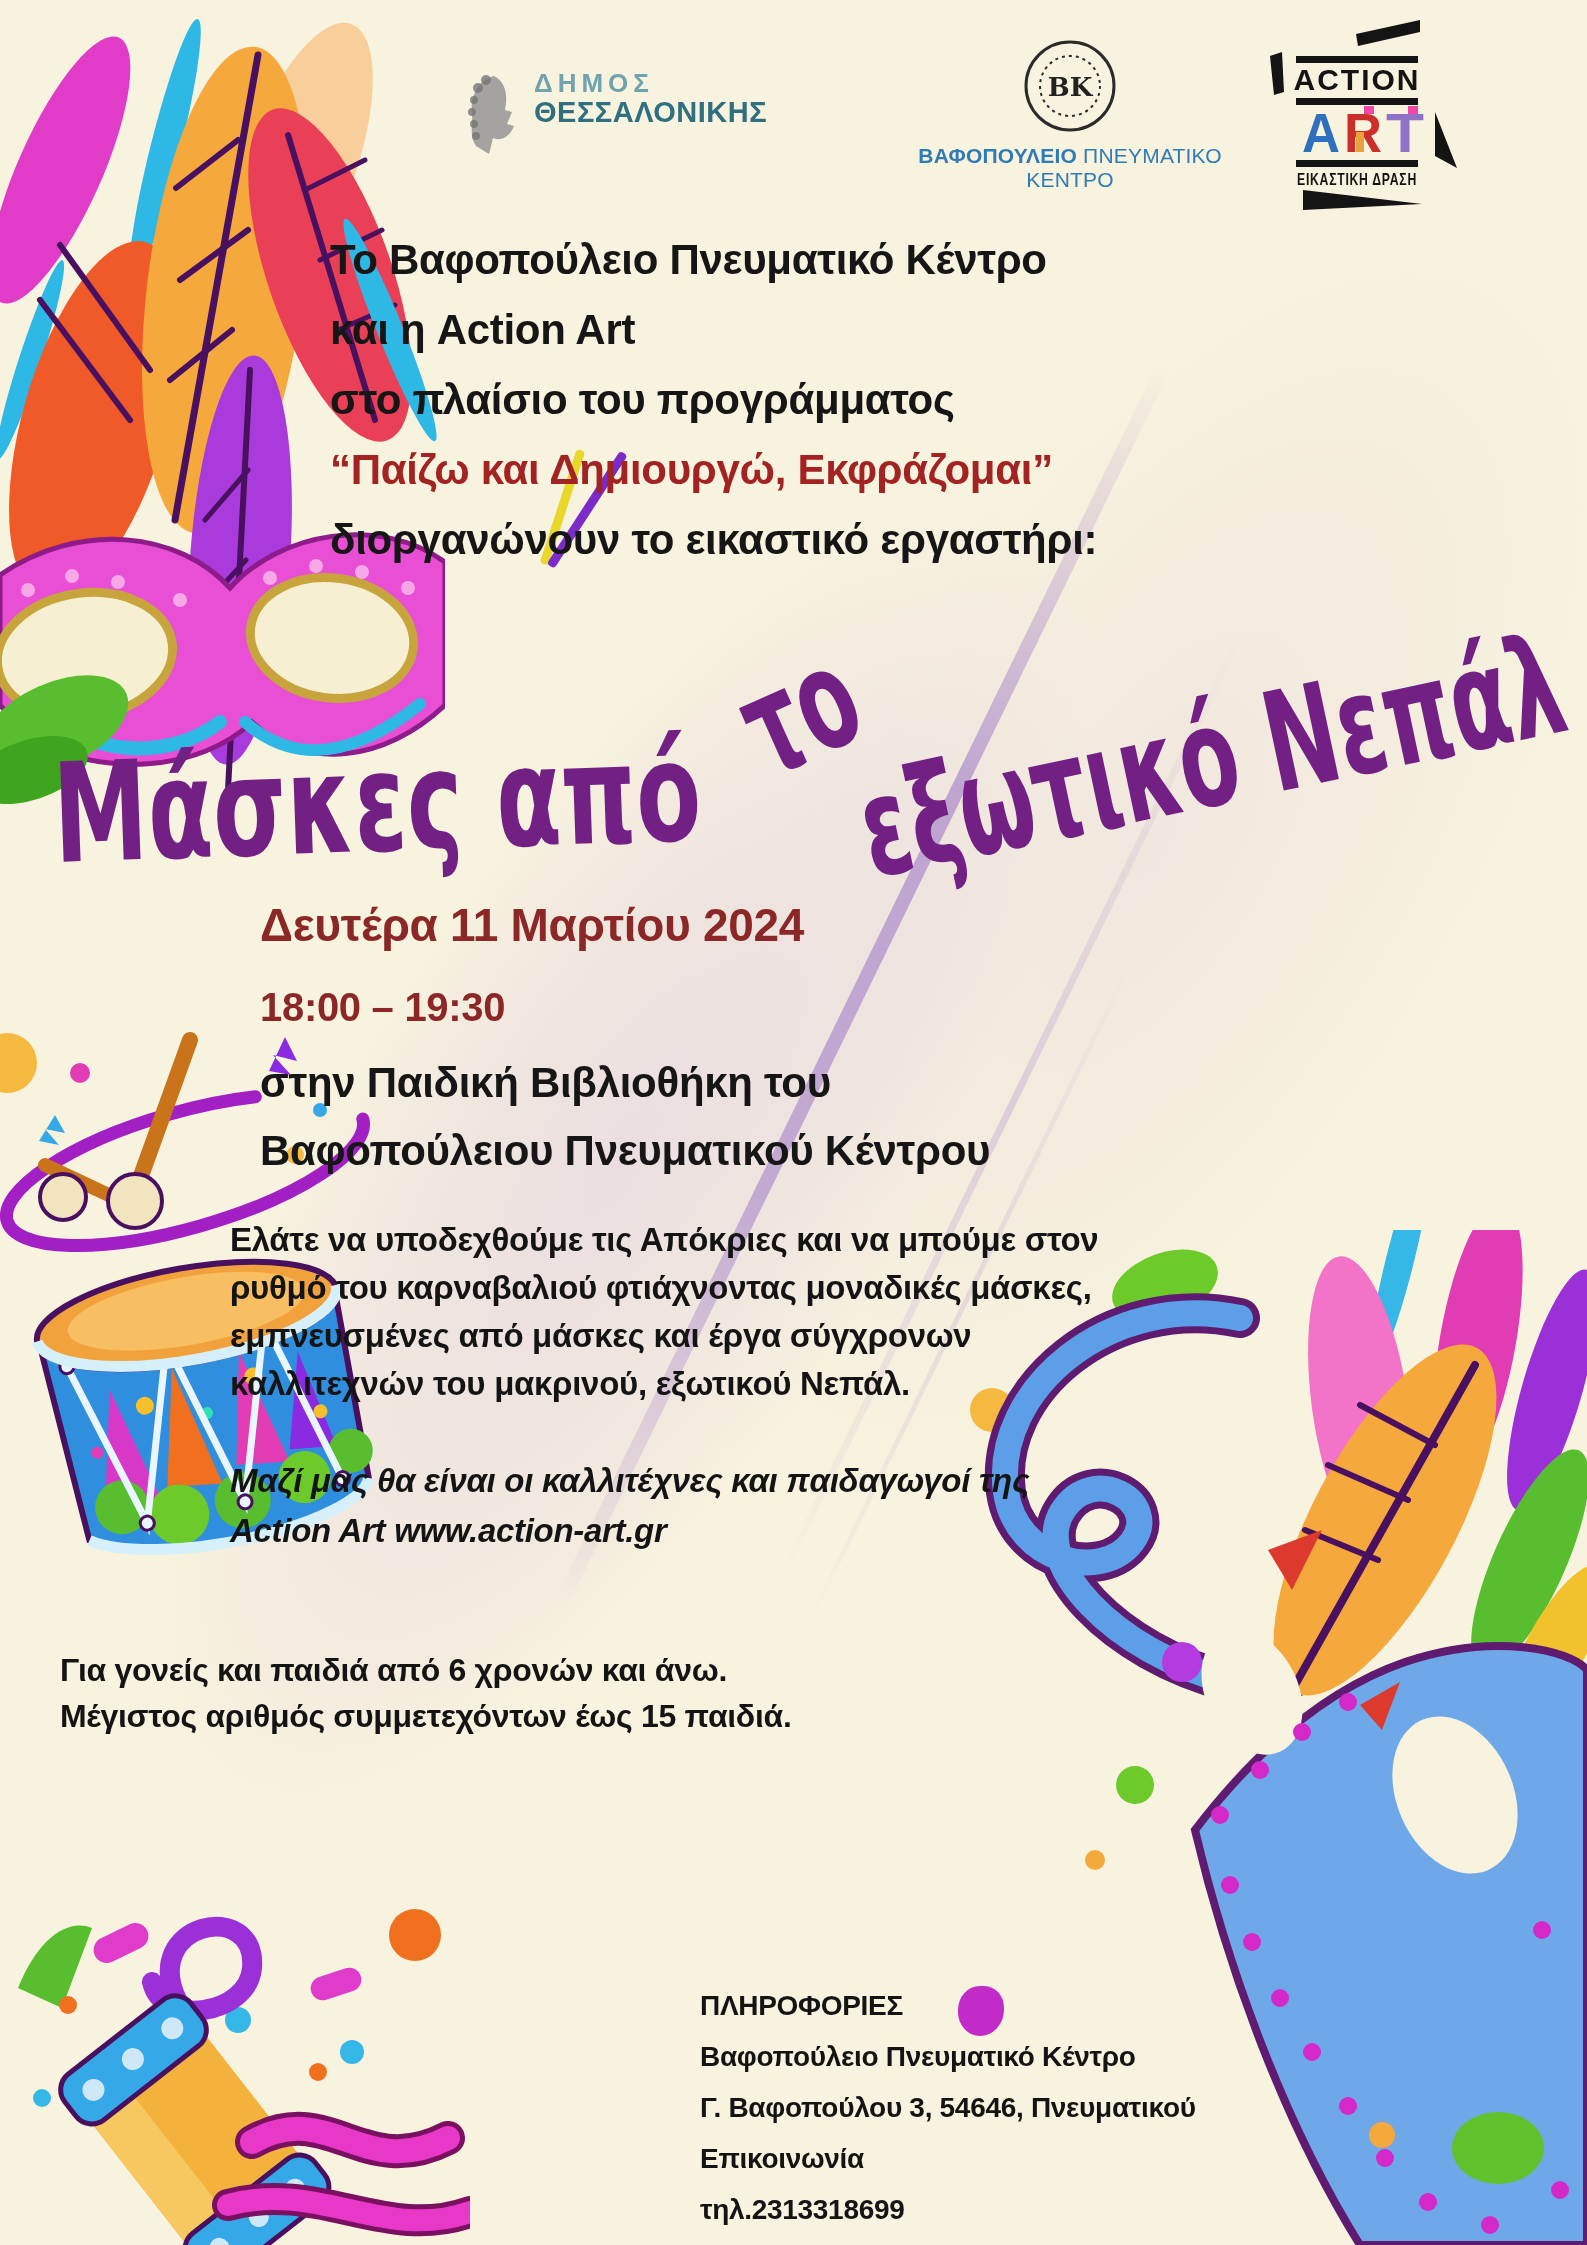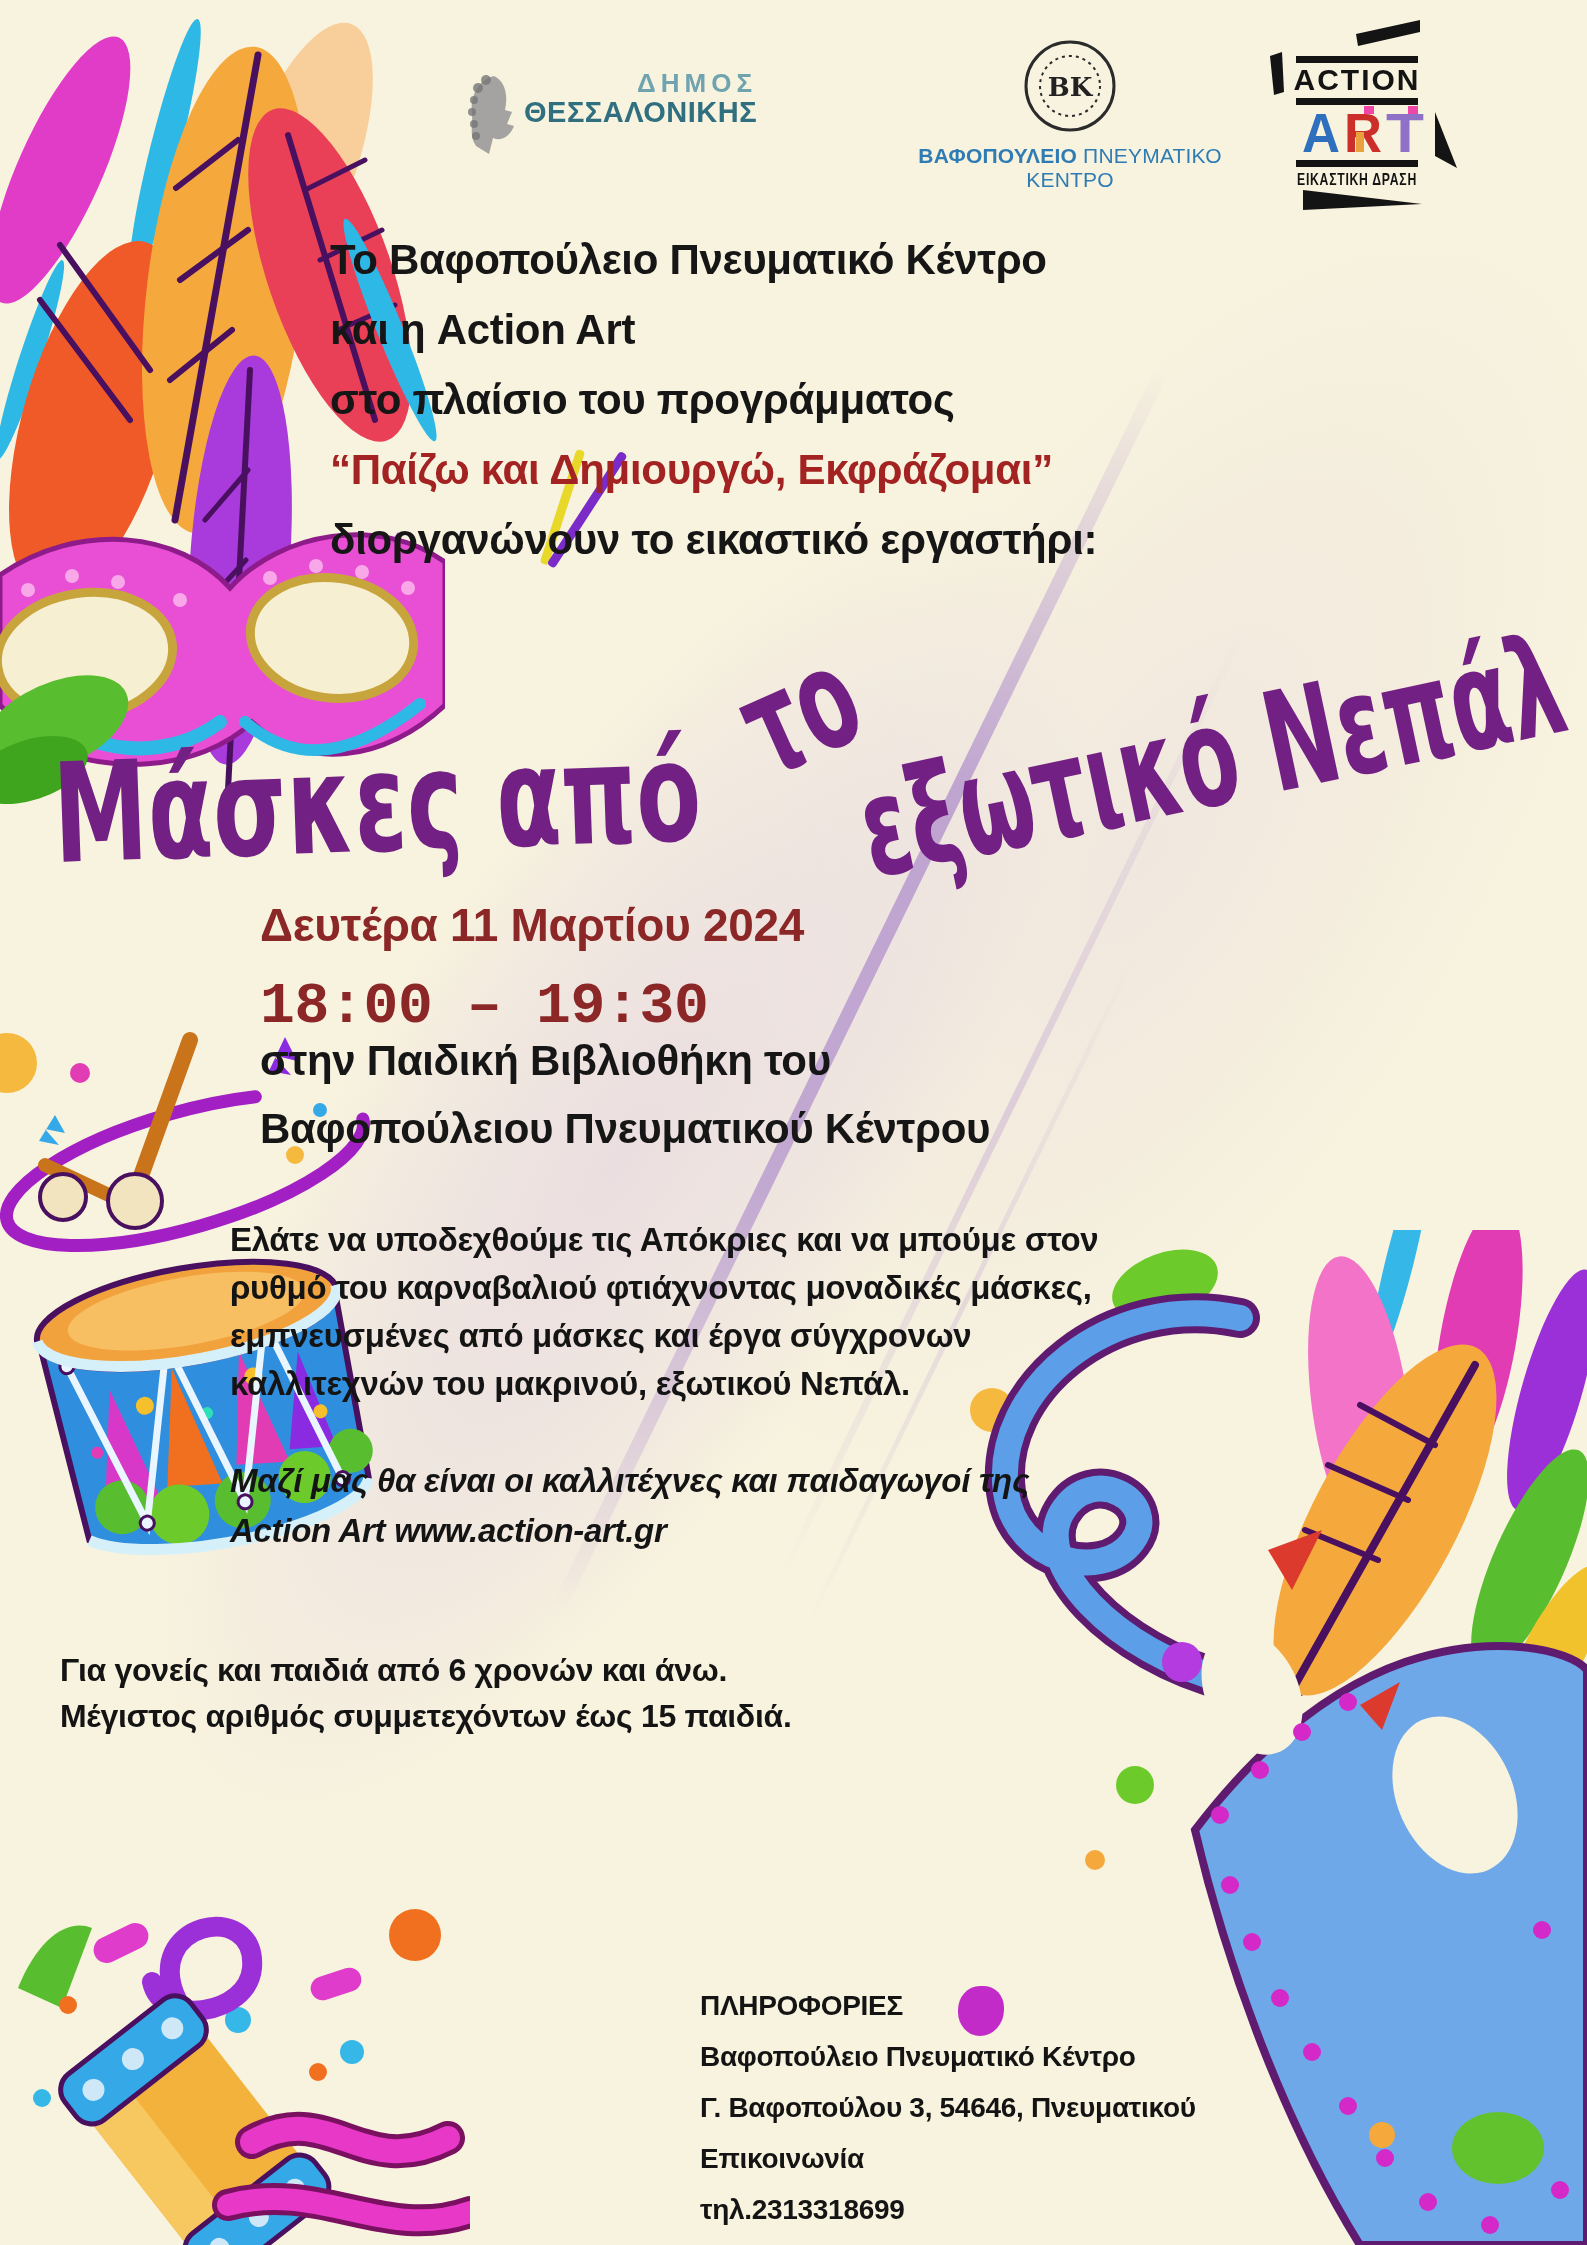--- a/index.html
+++ b/index.html
@@ -5,32 +5,32 @@
   html,body{margin:0;padding:0;background:#d8d4c8;}
   #poster{position:relative;width:1587px;height:2245px;overflow:hidden;
     background:#F8F3DE;font-family:"Liberation Sans","DejaVu Sans",sans-serif;font-weight:bold;}
   .abs{position:absolute;}
   .ctr{}
   .ln{letter-spacing:-0.3px;}
   
   .glow{pointer-events:none;}
   
   #muni{left:462px;top:70px;display:flex;align-items:flex-start;}
-  #muni .txt{margin-left:0;line-height:1.04;text-align:right;}
+  #muni .txt{margin-left:10px;line-height:1.04;}
   .muni1{font-size:26px;letter-spacing:5px;color:#6FA3B0;}
   .muni2{font-size:29px;letter-spacing:0.5px;color:#2F6F80;}
   #vafo{left:880px;top:38px;width:380px;text-align:center;}
   .vafo-label{margin-top:6px;font-size:21px;color:#2F7CB4;letter-spacing:0.2px;}
   .vafo-label .rest{font-weight:normal;}
   
   #intro{left:330px;top:225px;width:900px;font-size:42px;line-height:70px;color:#161616;}
   .intro-red{color:#A32222;}
   #schedule{left:260px;top:897px;width:1000px;color:#8C2727;}
   .sch-date{font-size:46px;line-height:56px;margin-bottom:26px;}
-  .sch-time{font-size:58px;line-height:56px;font-family:Liberation Mono, monospace;}
+  .sch-time{font-size:40px;line-height:56px;margin-bottom:22px;}
   .sch-v1{font-size:42px;line-height:52px;margin-bottom:16px;color:#161616;}
   .sch-v2{font-size:42px;line-height:52px;color:#161616;}
   #desc{left:230px;top:1216px;width:1100px;font-size:33px;line-height:48px;color:#141414;}
   #team{left:230px;top:1456px;width:1100px;font-size:33px;line-height:50px;color:#141414;font-style:italic;}
   #aud{left:60px;top:1647px;width:850px;font-size:32px;line-height:46px;color:#141414;}
   #mat{left:50px;top:1788px;width:900px;font-size:31px;line-height:47px;color:#141414;}
   #info{left:700px;top:1980px;width:580px;font-size:28px;line-height:51px;color:#141414;}
 </style>
 </head>
 <body>

